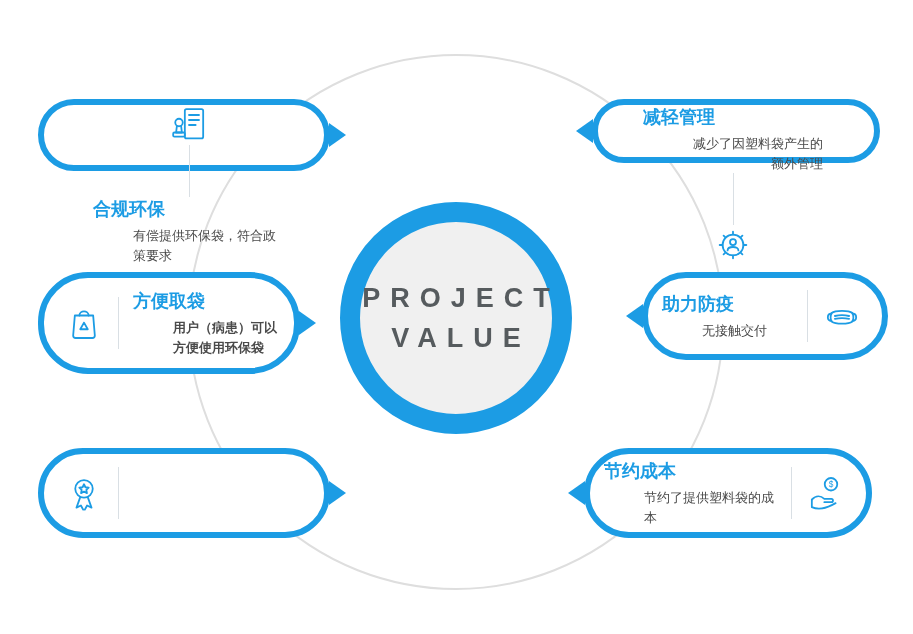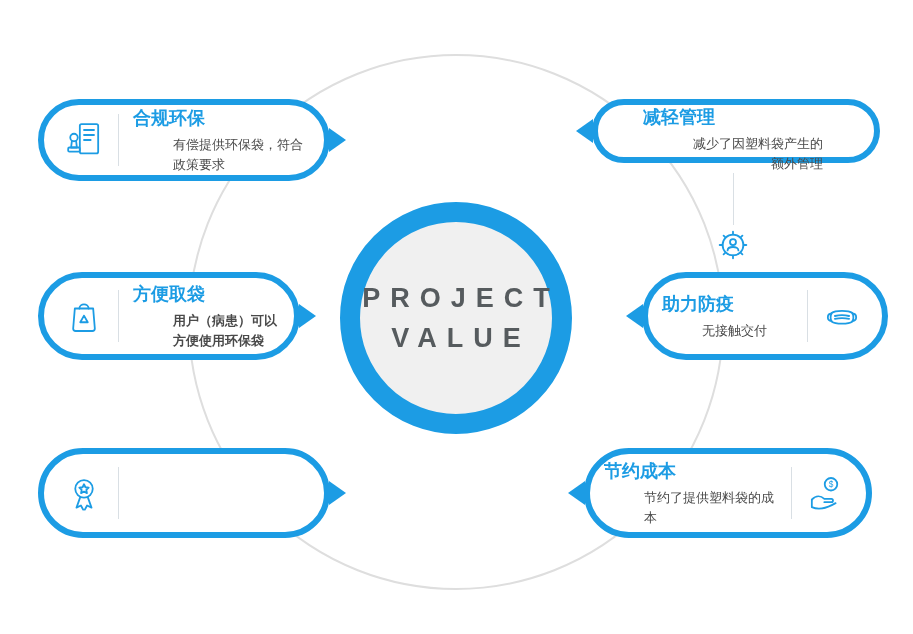--- a/index.html
+++ b/index.html
@@ -26,22 +26,22 @@
     border:6px solid var(--accent);border-radius:50px;
     display:flex;align-items:center;
   }
   .pill.left{padding-left:20px;padding-right:10px;}
   .pill.right{padding-right:20px;padding-left:14px;}
   .pill .icon{flex:0 0 auto;display:flex;color:var(--accent);}
   .pill .divider{flex:0 0 auto;width:1px;height:52px;background:#D9DFE4;margin:0 14px;}
   .pill .text{flex:1 1 auto;}
   .pill .title{color:var(--accent);font-size:18px;font-weight:bold;margin-bottom:5px;}
   .pill .desc{color:#4A4A4A;font-size:13px;line-height:1.5;max-width:152px;margin-left:40px;}
-  .p1{left:38px;top:99px;width:292px;height:82px;}
-  .p2{left:38px;top:272px;width:262px;height:88px;}
+  .p1{left:38px;top:99px;width:292px;height:72px;flex-direction:column;}
+  .p2{left:38px;top:272px;width:262px;height:102px;}
   .p3{left:38px;top:448px;width:292px;height:90px;}
   .p4{left:592px;top:99px;width:288px;height:64px;flex-direction:column;}
   .p5{left:642px;top:272px;width:246px;height:88px;}
   .p6{left:584px;top:448px;width:288px;height:90px;}
   .p2 .desc{max-width:116px;font-weight:bold;}
   .p4 .desc{max-width:140px;text-align:right;}
   .pill.left::after{
     content:"";position:absolute;right:-22px;top:50%;margin-top:-12px;width:0;height:0;
     border-top:12px solid transparent;border-bottom:12px solid transparent;
     border-left:17px solid var(--accent);

